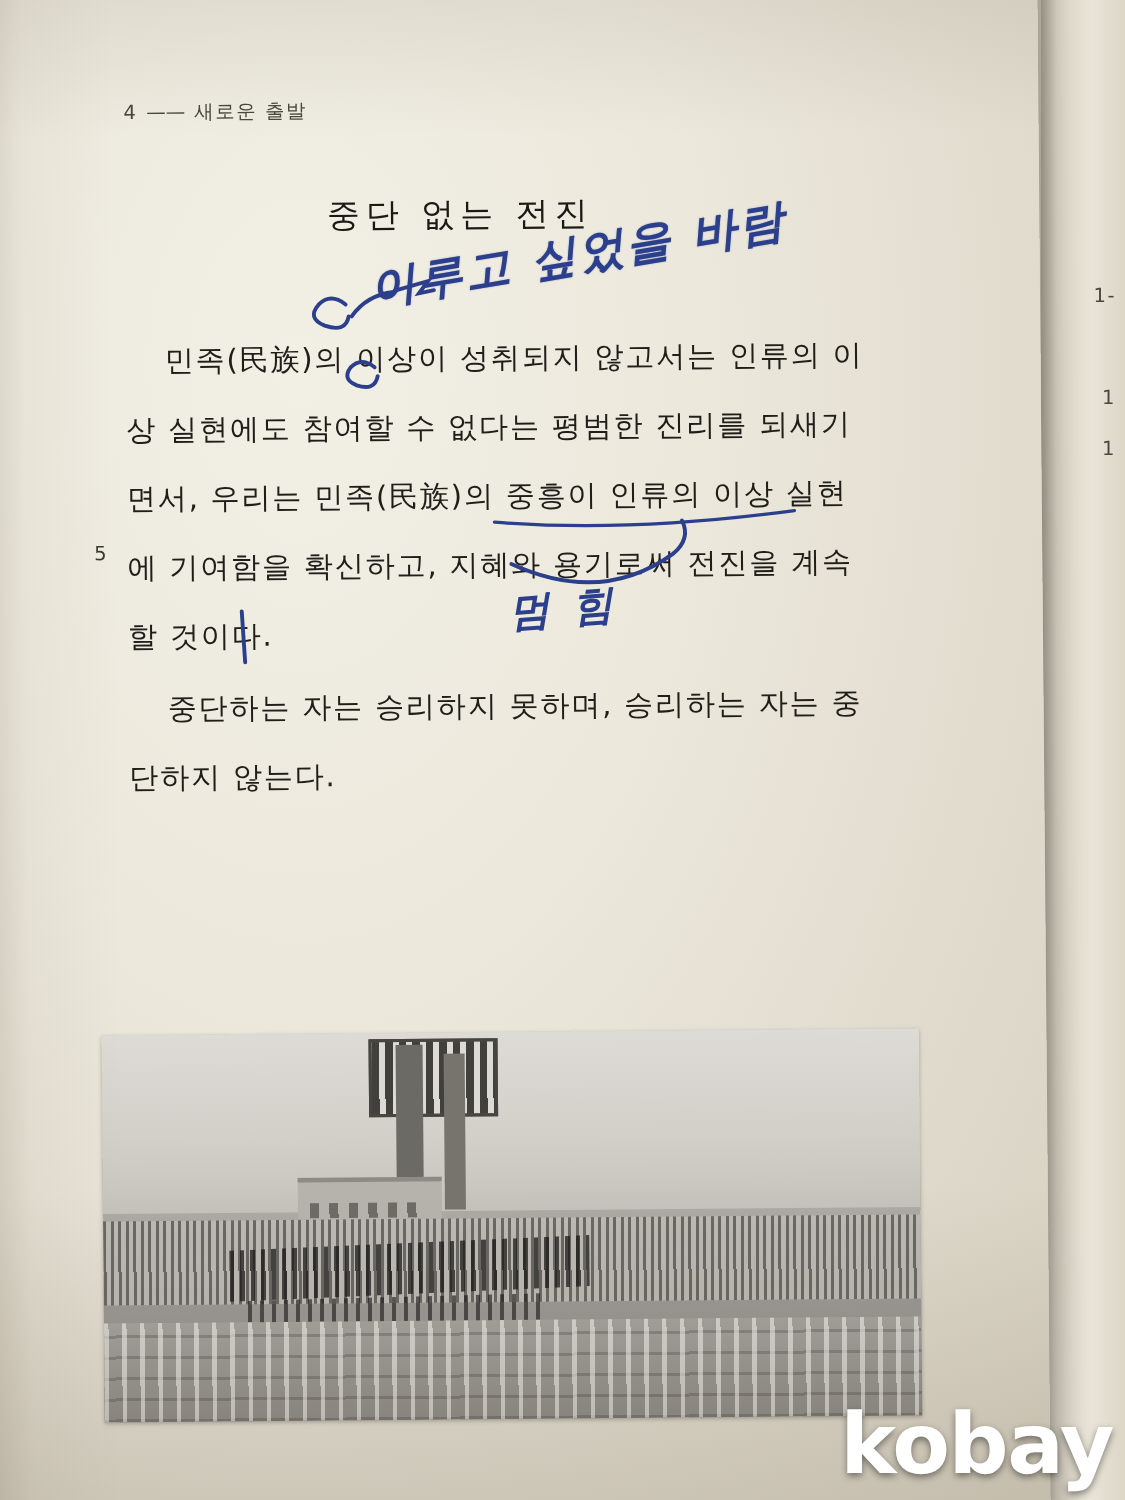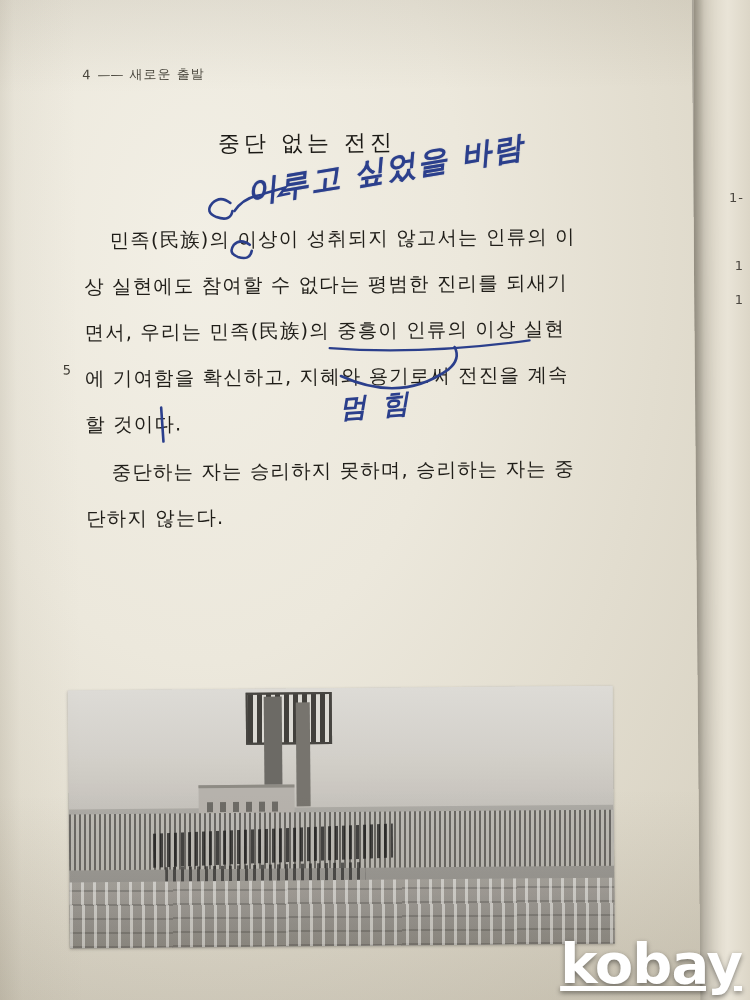--- a/index.html
+++ b/index.html
@@ -234,21 +234,20 @@
   .watermark {
     position: absolute;
     right: 8px;
     bottom: 4px;
     font-size: 56px;
     font-weight: bold;
     font-family: "DejaVu Sans", sans-serif;
     letter-spacing: -1px;
     color: #ffffff;
     text-shadow: 0 2px 5px rgba(0,0,0,0.45);
-    text-decoration: underline;
   }
 </style>
 </head>
 <body>
 
 <div id="page">
 
   <div class="next-page">
     <span class="edge-mark" style="top:190px;">1-</span>
     <span class="edge-mark" style="top:258px;">1</span>

